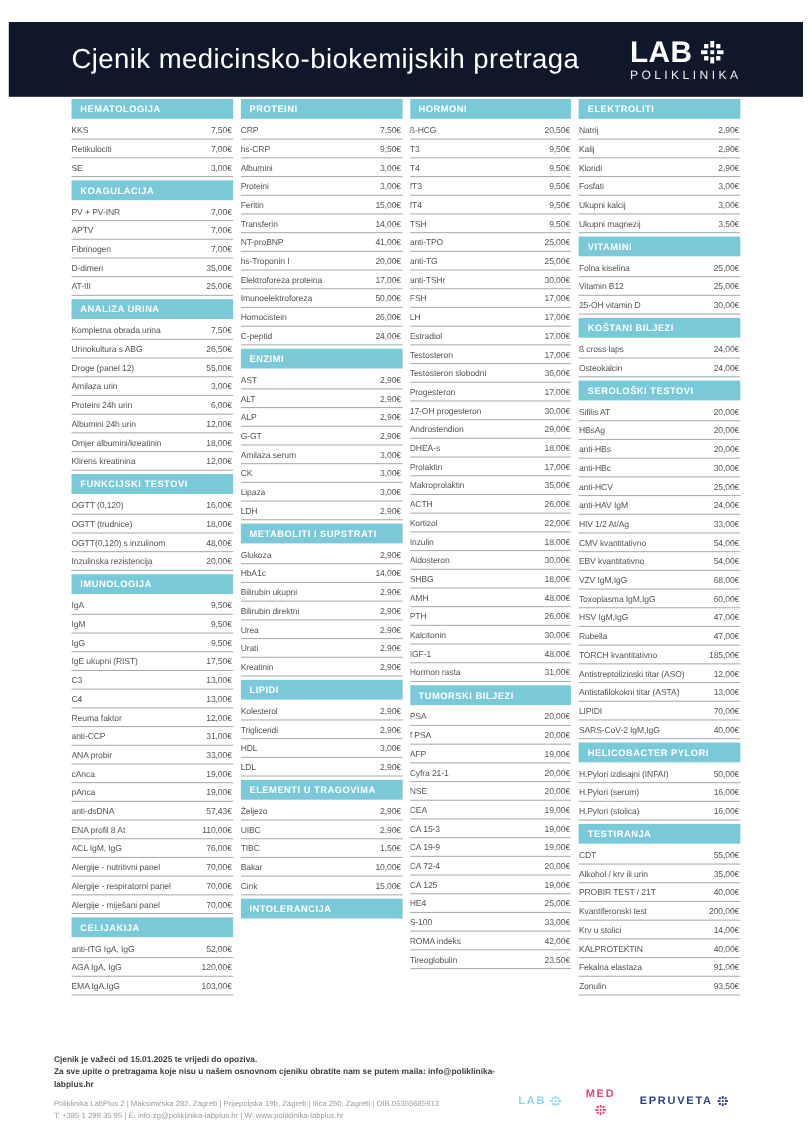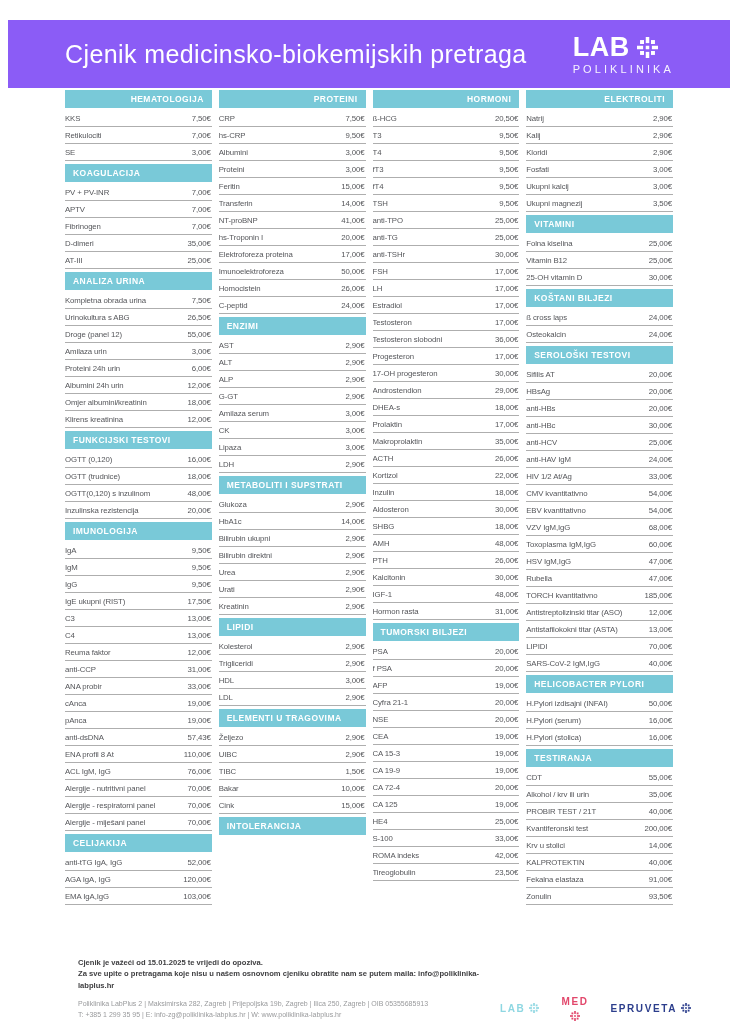--- a/index.html
+++ b/index.html
@@ -4,21 +4,21 @@
 <style>
   html,body{margin:0;padding:0;}
   body{
     width:738px;height:1024px;position:relative;overflow:hidden;
     background:#ffffff;font-family:"Liberation Sans", sans-serif;
     -webkit-font-smoothing:antialiased;
   }
   
   .banner{
     position:absolute;left:8px;top:20px;width:722px;height:68px;
-    background:#8b5cf6;box-sizing:border-box;
+    background:#0f172a;box-sizing:border-box;
     display:flex;align-items:center;justify-content:space-between;
     padding:0 56px 0 57px;
   }
   .title{color:#fff;font-size:25px;font-weight:400;letter-spacing:.4px;white-space:nowrap;}
   .logo{color:#fff;line-height:1;}
   .logo-top{display:flex;align-items:center;gap:7px;font-size:27px;font-weight:700;letter-spacing:.5px;}
   .logo-sub{font-size:11px;font-weight:400;letter-spacing:3.1px;margin-top:3px;color:rgba(255,255,255,.92);}
   .star{display:inline-block;}
   .star-lg{width:21px;height:21px;}
   .star-sm{width:10px;height:10px;}
@@ -26,33 +26,33 @@
   .columns{
     position:absolute;left:65px;top:90px;width:608px;
     display:grid;grid-template-columns:repeat(4,1fr);column-gap:7px;
     align-items:start;
   }
   .sec-h{
     background:#79c9d8;color:#fff;
     font-size:8.5px;font-weight:700;letter-spacing:.45px;
     padding:4px 8px;margin:3px 0 2px;white-space:nowrap;overflow:hidden;
   }
-  .sec:first-child .sec-h{margin-top:0;text-align:right;}
+  .sec:first-child .sec-h{margin-top:0;}
   .row{
     display:flex;justify-content:space-between;align-items:center;
     height:17px;border-bottom:1px solid #aeaeae;
     color:#55565a;font-size:7.8px;letter-spacing:-.1px;
     padding:0 1px 0 0;box-sizing:border-box;
   }
   .row .n{white-space:nowrap;overflow:hidden;flex:1;}
   .row .p{white-space:nowrap;margin-left:4px;text-align:right;}
   
   .footer{
-    position:absolute;left:78px;top:957px;width:613px;
-    display:flex;justify-content:space-between;align-items:flex-end;
+    position:absolute;left:49px;top:957px;width:613px;
+    display:flex;justify-content:space-between;align-items:center;
   }
   .f-note{font-size:7.6px;font-weight:700;color:#3e3e40;line-height:1.5;}
   .f-addr{font-size:7px;font-weight:400;color:#999a9c;line-height:1.55;margin-top:8px;}
   .f-logos{display:flex;align-items:center;gap:22px;margin-top:25px;}
   .f-logo{display:flex;align-items:center;gap:4px;font-size:10px;font-weight:700;letter-spacing:1.6px;white-space:nowrap;}
   .hidden-defs{position:absolute;width:0;height:0;overflow:hidden;}
 </style>
 </head>
 <body>
 

